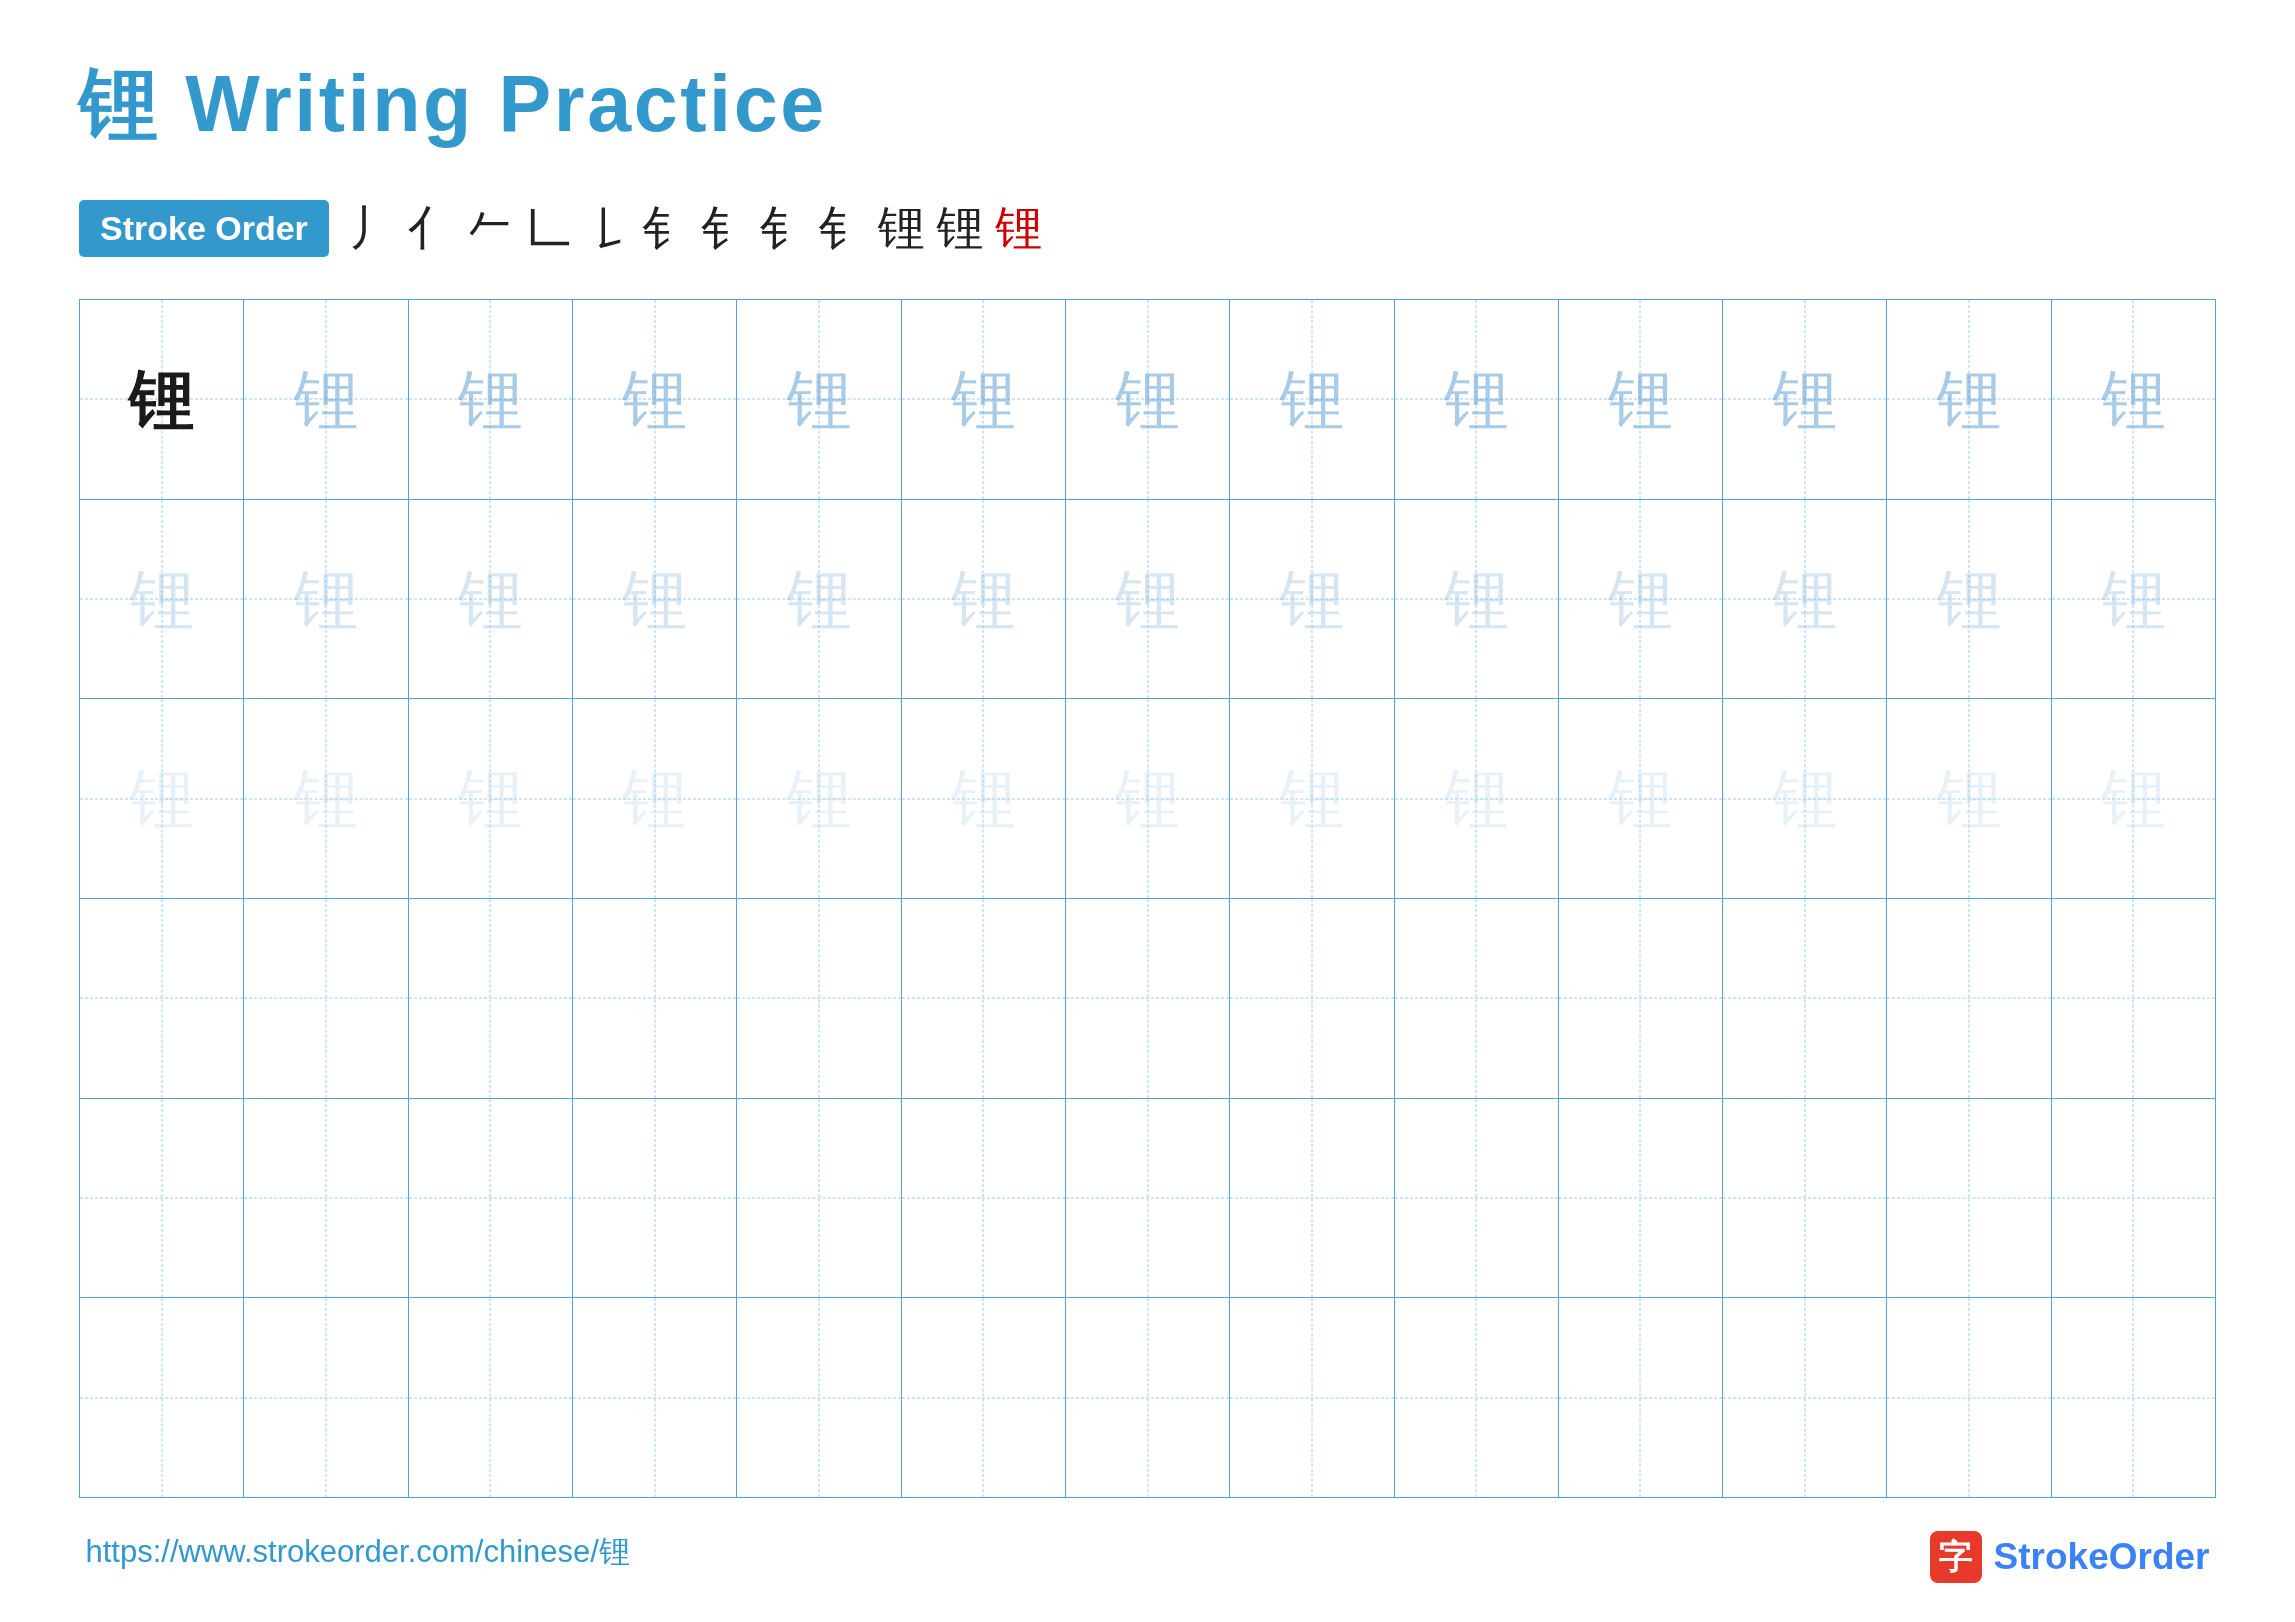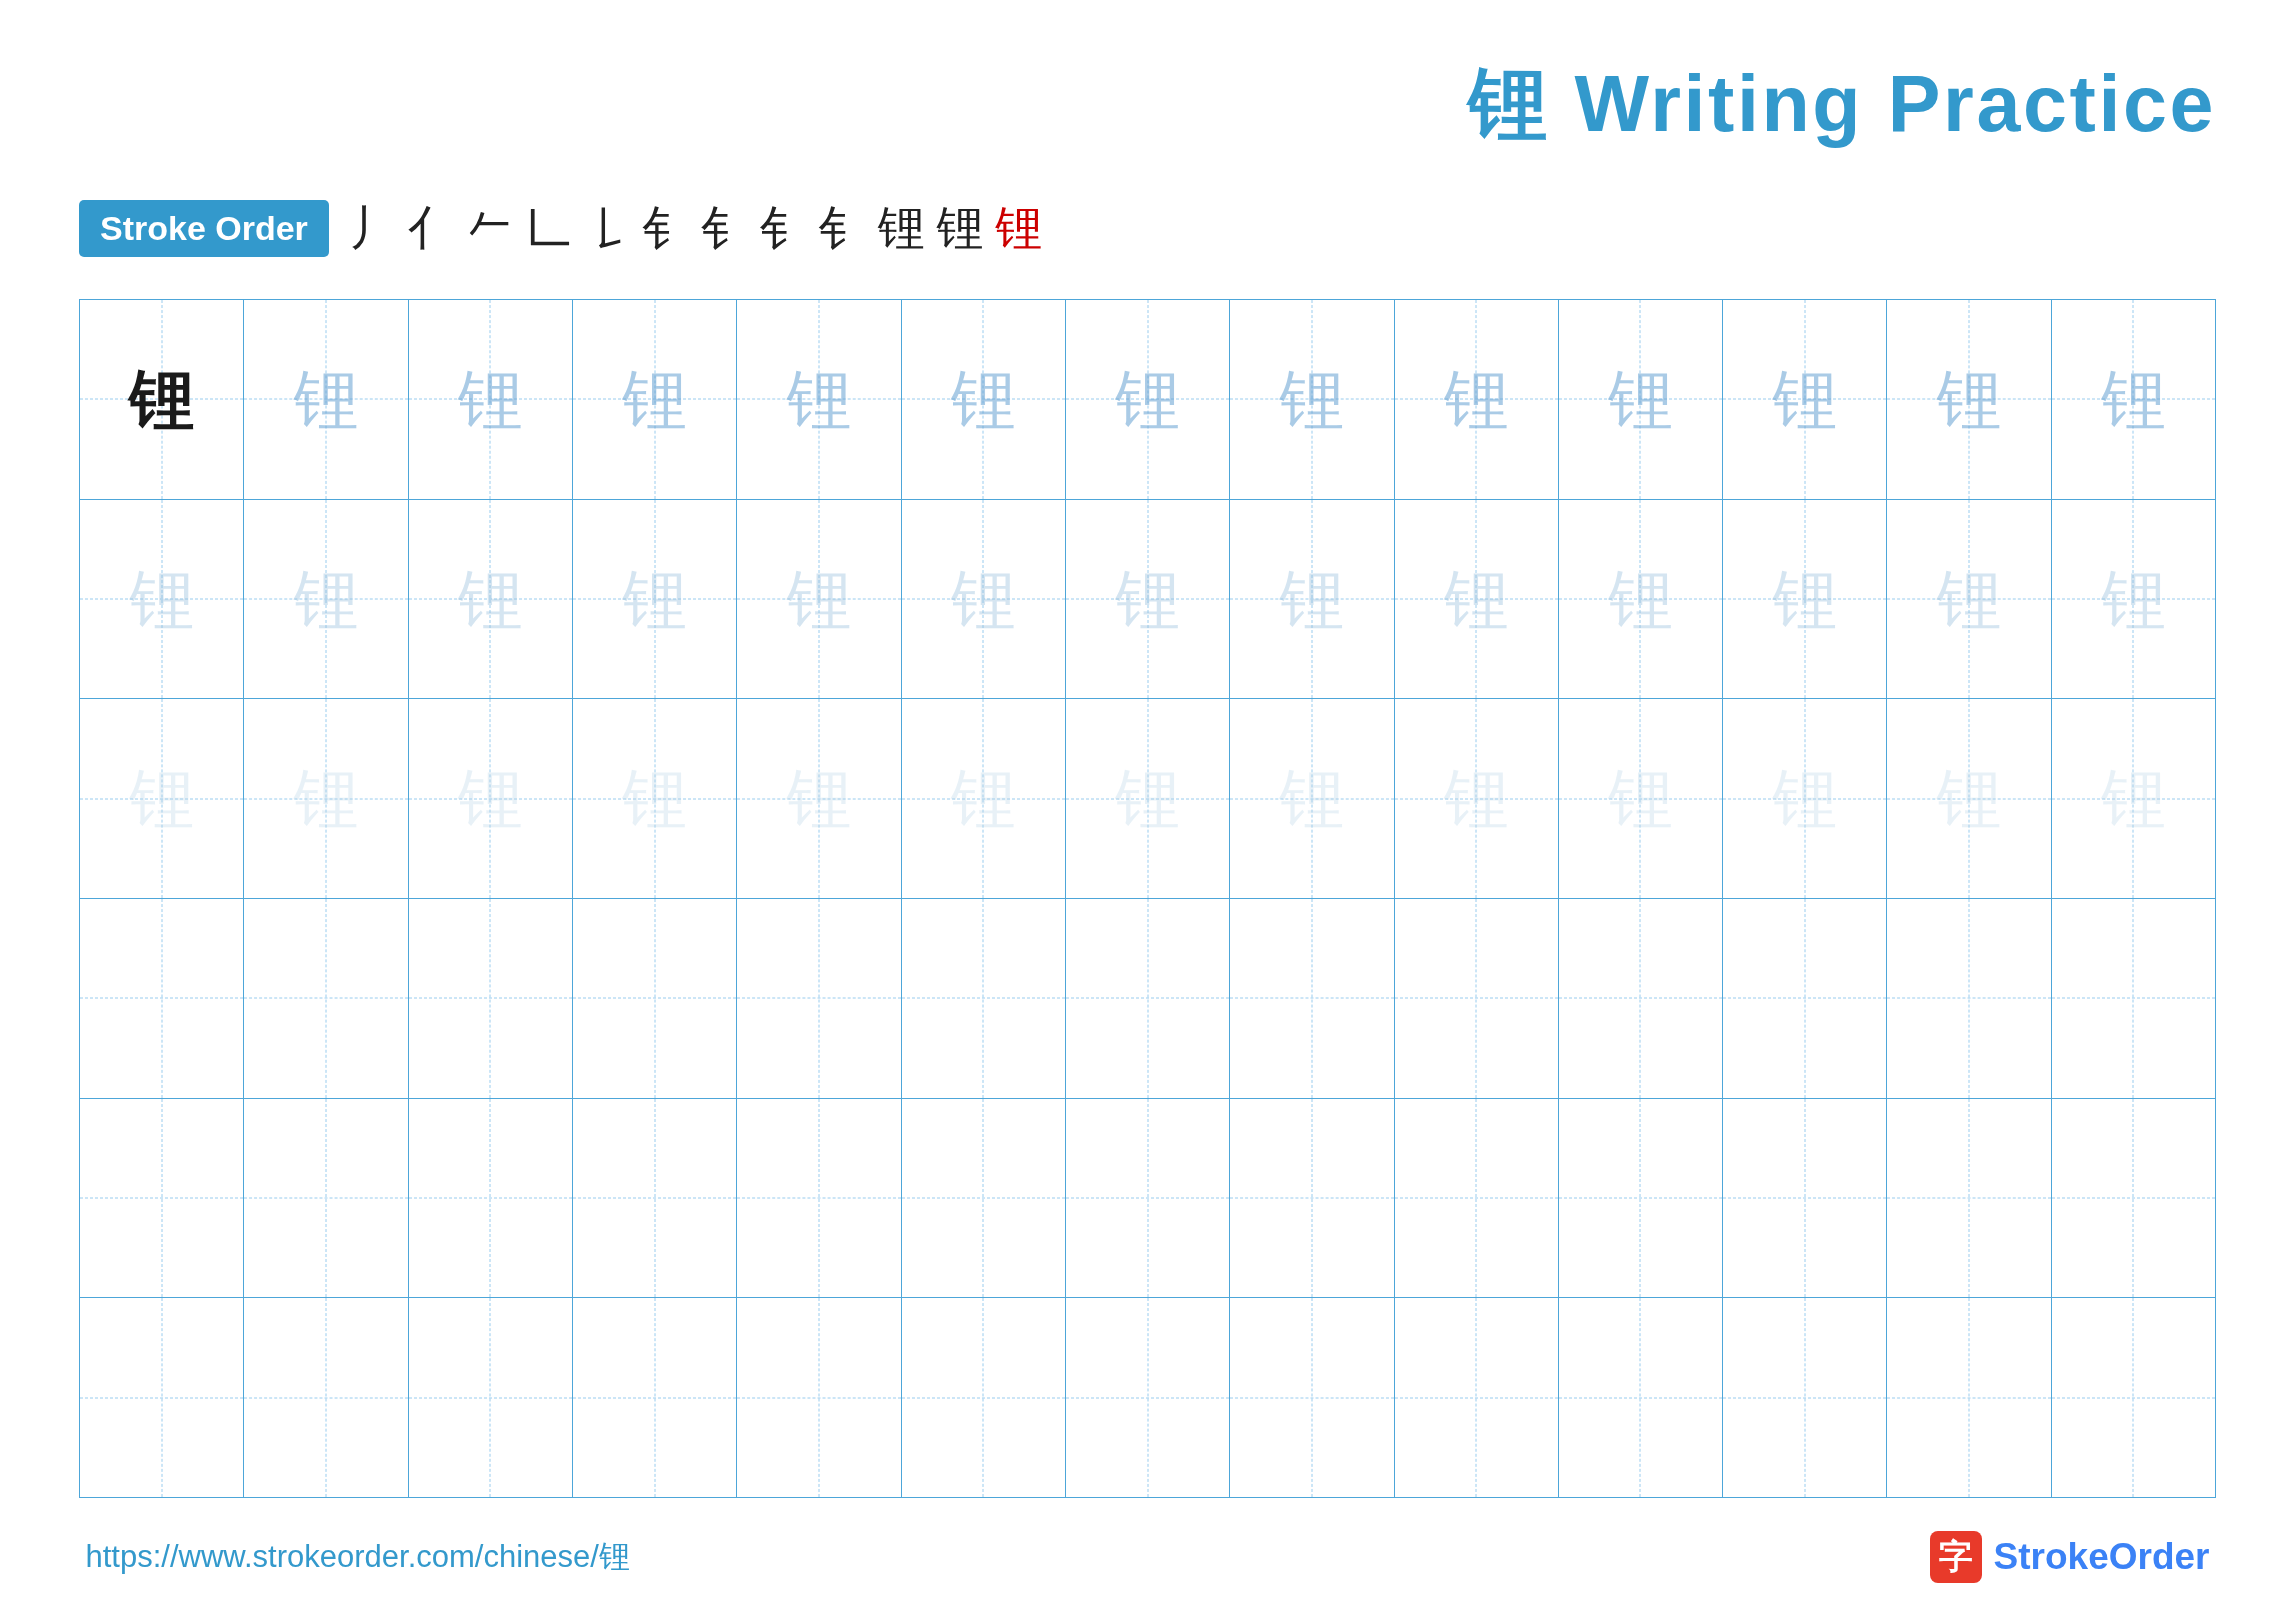--- a/index.html
+++ b/index.html
@@ -13,21 +13,21 @@
     }
 
     .page-content {
       padding: 52px 79px 39px 79px;
       display: flex;
       flex-direction: column;
       height: 100%;
     }
 
     .title {
-      text-align: right;
+      text-align: left;
       font-size: 79px;
       font-weight: bold;
       color: #3399cc;
       margin-bottom: 39px;
       letter-spacing: 2.6px;
     }
 
     .stroke-order-row {
       display: flex;
       align-items: center;
@@ -136,21 +136,21 @@
       color: rgba(150, 190, 220, 0.40);
     }
 
     .char-light-3 {
       color: rgba(180, 210, 230, 0.30);
     }
 
     
     .footer {
       display: flex;
-      align-items: center;
+      align-items: flex-start;
       justify-content: space-between;
       margin-top: 33px;
       padding: 0 6.5px;
       gap: 32px;
     }
 
     .footer-url {
       color: #3399cc;
       font-size: 31px;
     }

